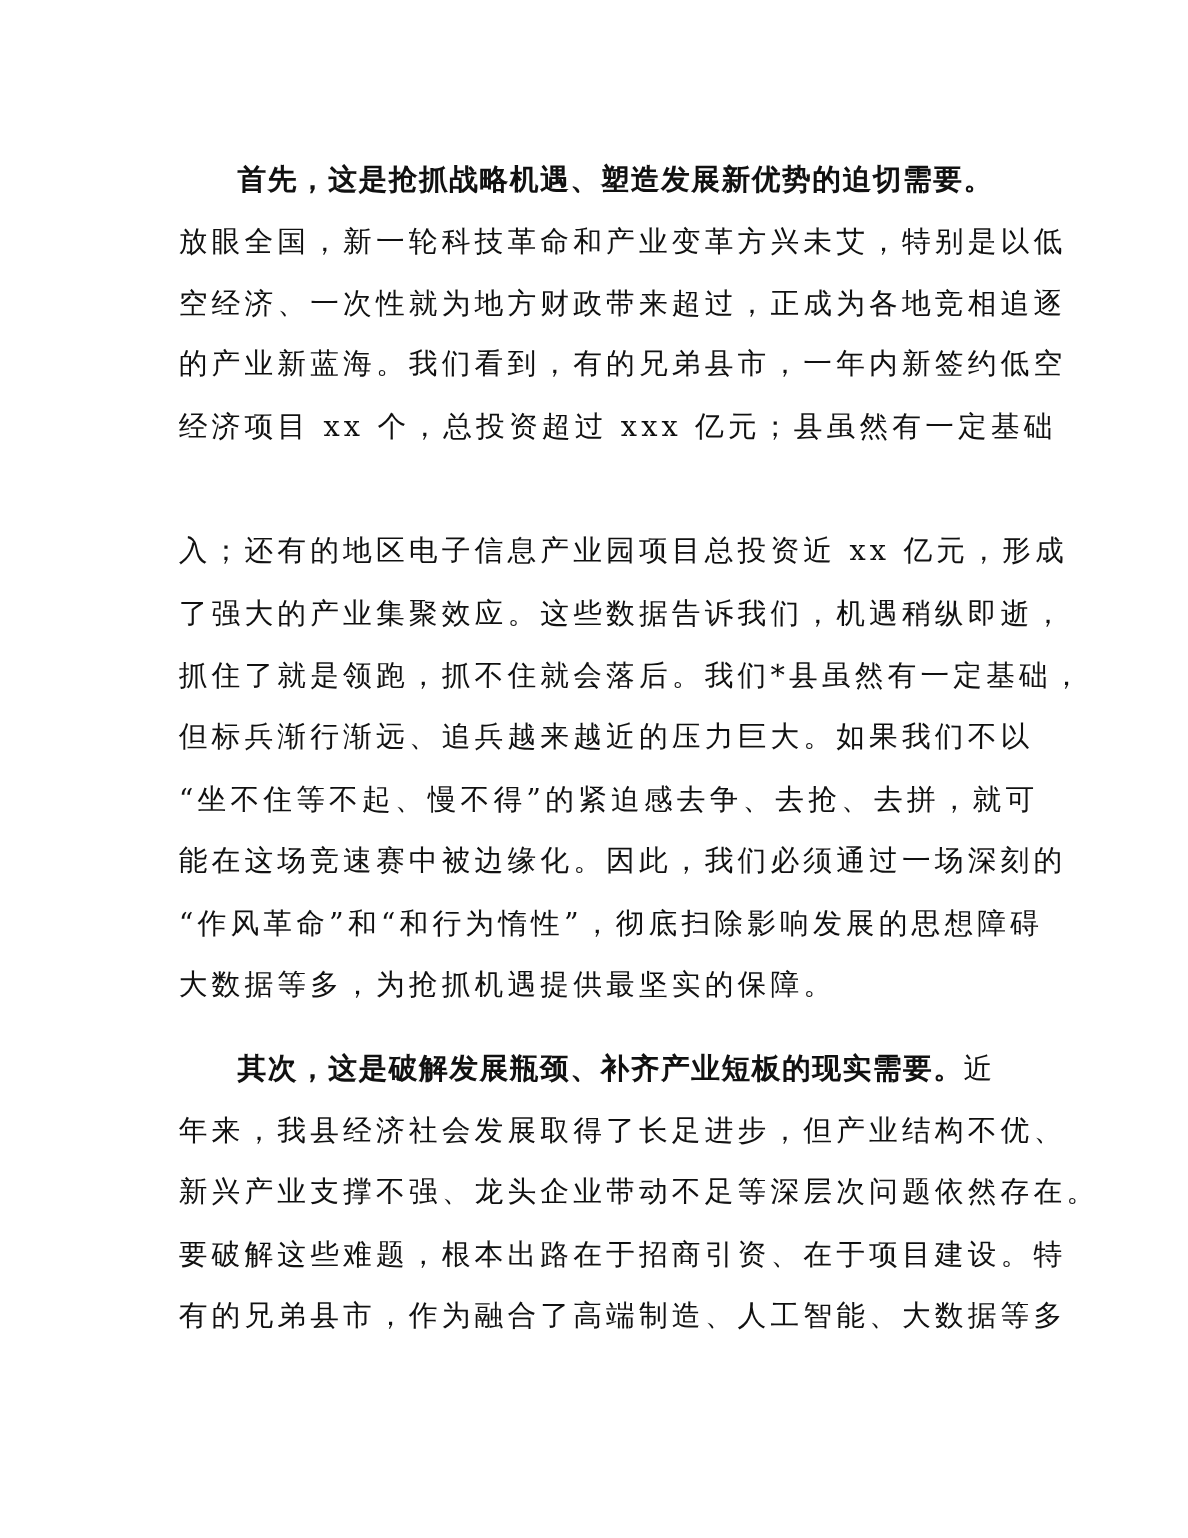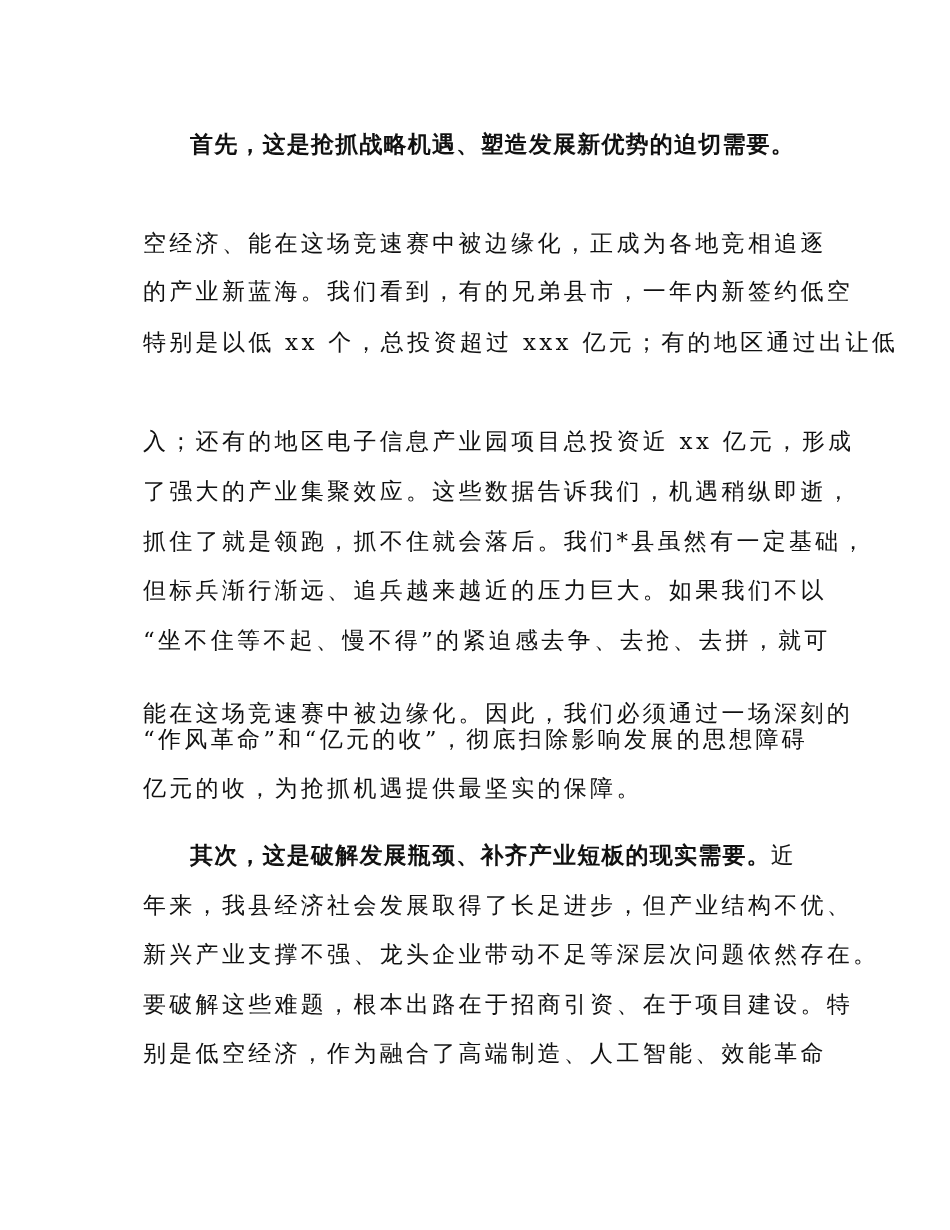--- a/index.html
+++ b/index.html
@@ -12,33 +12,34 @@
   .bold { font-family: "DejaVu Sans", "Liberation Sans", sans-serif; font-weight: bold; letter-spacing: 1.2px; }
 </style>
 </head>
 <body>
 
 <div class="page">
 
   <div class="line indent" style="top:124px">
     <span class="bold">首先，这是抢抓战略机遇、塑造发展新优势的迫切需要。</span>
   </div>
-  <div class="line" style="top:223px">空经济、能在这场竞速赛中被边缘化，正成为各地竞相追逐</div>
+  <div class="line" style="top:174px">放眼全国，新一轮科技革命和产业变革方兴未艾，特别是以低</div>
+  <div class="line" style="top:223px">空经济、一次性就为地方财政带来超过，正成为各地竞相追逐</div>
   <div class="line" style="top:271px">的产业新蓝海。我们看到，有的兄弟县市，一年内新签约低空</div>
-  <div class="line" style="top:322px">特别是以低 xx 个，总投资超过 xxx 亿元；有的地区通过出让低</div>
+  <div class="line" style="top:322px">经济项目 xx 个，总投资超过 xxx 亿元；县虽然有一定基础</div>
   <div class="line" style="top:421px">入；还有的地区电子信息产业园项目总投资近 xx 亿元，形成</div>
   <div class="line" style="top:471px">了强大的产业集聚效应。这些数据告诉我们，机遇稍纵即逝，</div>
   <div class="line" style="top:570px">但标兵渐行渐远、追兵越来越近的压力巨大。如果我们不以</div>
   <div class="line" style="top:521px">抓住了就是领跑，抓不住就会落后。我们*县虽然有一定基础，</div>
   <div class="line" style="top:620px">“坐不住等不起、慢不得”的紧迫感去争、去抢、去拼，就可</div>
-  <div class="line" style="top:693px">能在这场竞速赛中被边缘化。因此，我们必须通过一场深刻的</div>
-  <div class="line" style="top:719px">“作风革命”和“亿元的收”，彻底扫除影响发展的思想障碍</div>
-  <div class="line" style="top:768px">亿元的收，为抢抓机遇提供最坚实的保障。</div>
+  <div class="line" style="top:669px">能在这场竞速赛中被边缘化。因此，我们必须通过一场深刻的</div>
+  <div class="line" style="top:719px">“作风革命”和“和行为惰性”，彻底扫除影响发展的思想障碍</div>
+  <div class="line" style="top:768px">大数据等多，为抢抓机遇提供最坚实的保障。</div>
 
   <div class="line indent" style="top:835px">
     <span class="bold">其次，这是破解发展瓶颈、补齐产业短板的现实需要。</span><span>近</span>
   </div>
   <div class="line" style="top:885px">年来，我县经济社会发展取得了长足进步，但产业结构不优、</div>
   <div class="line" style="top:934px">新兴产业支撑不强、龙头企业带动不足等深层次问题依然存在。</div>
   <div class="line" style="top:984px">要破解这些难题，根本出路在于招商引资、在于项目建设。特</div>
-  <div class="line" style="top:1033px">别是低空经济，作为融合了高端制造、人工智能、效能革命</div>
+  <div class="line" style="top:1033px">有的兄弟县市，作为融合了高端制造、人工智能、大数据等多</div>
 
 </div>
 
 </body></html>

